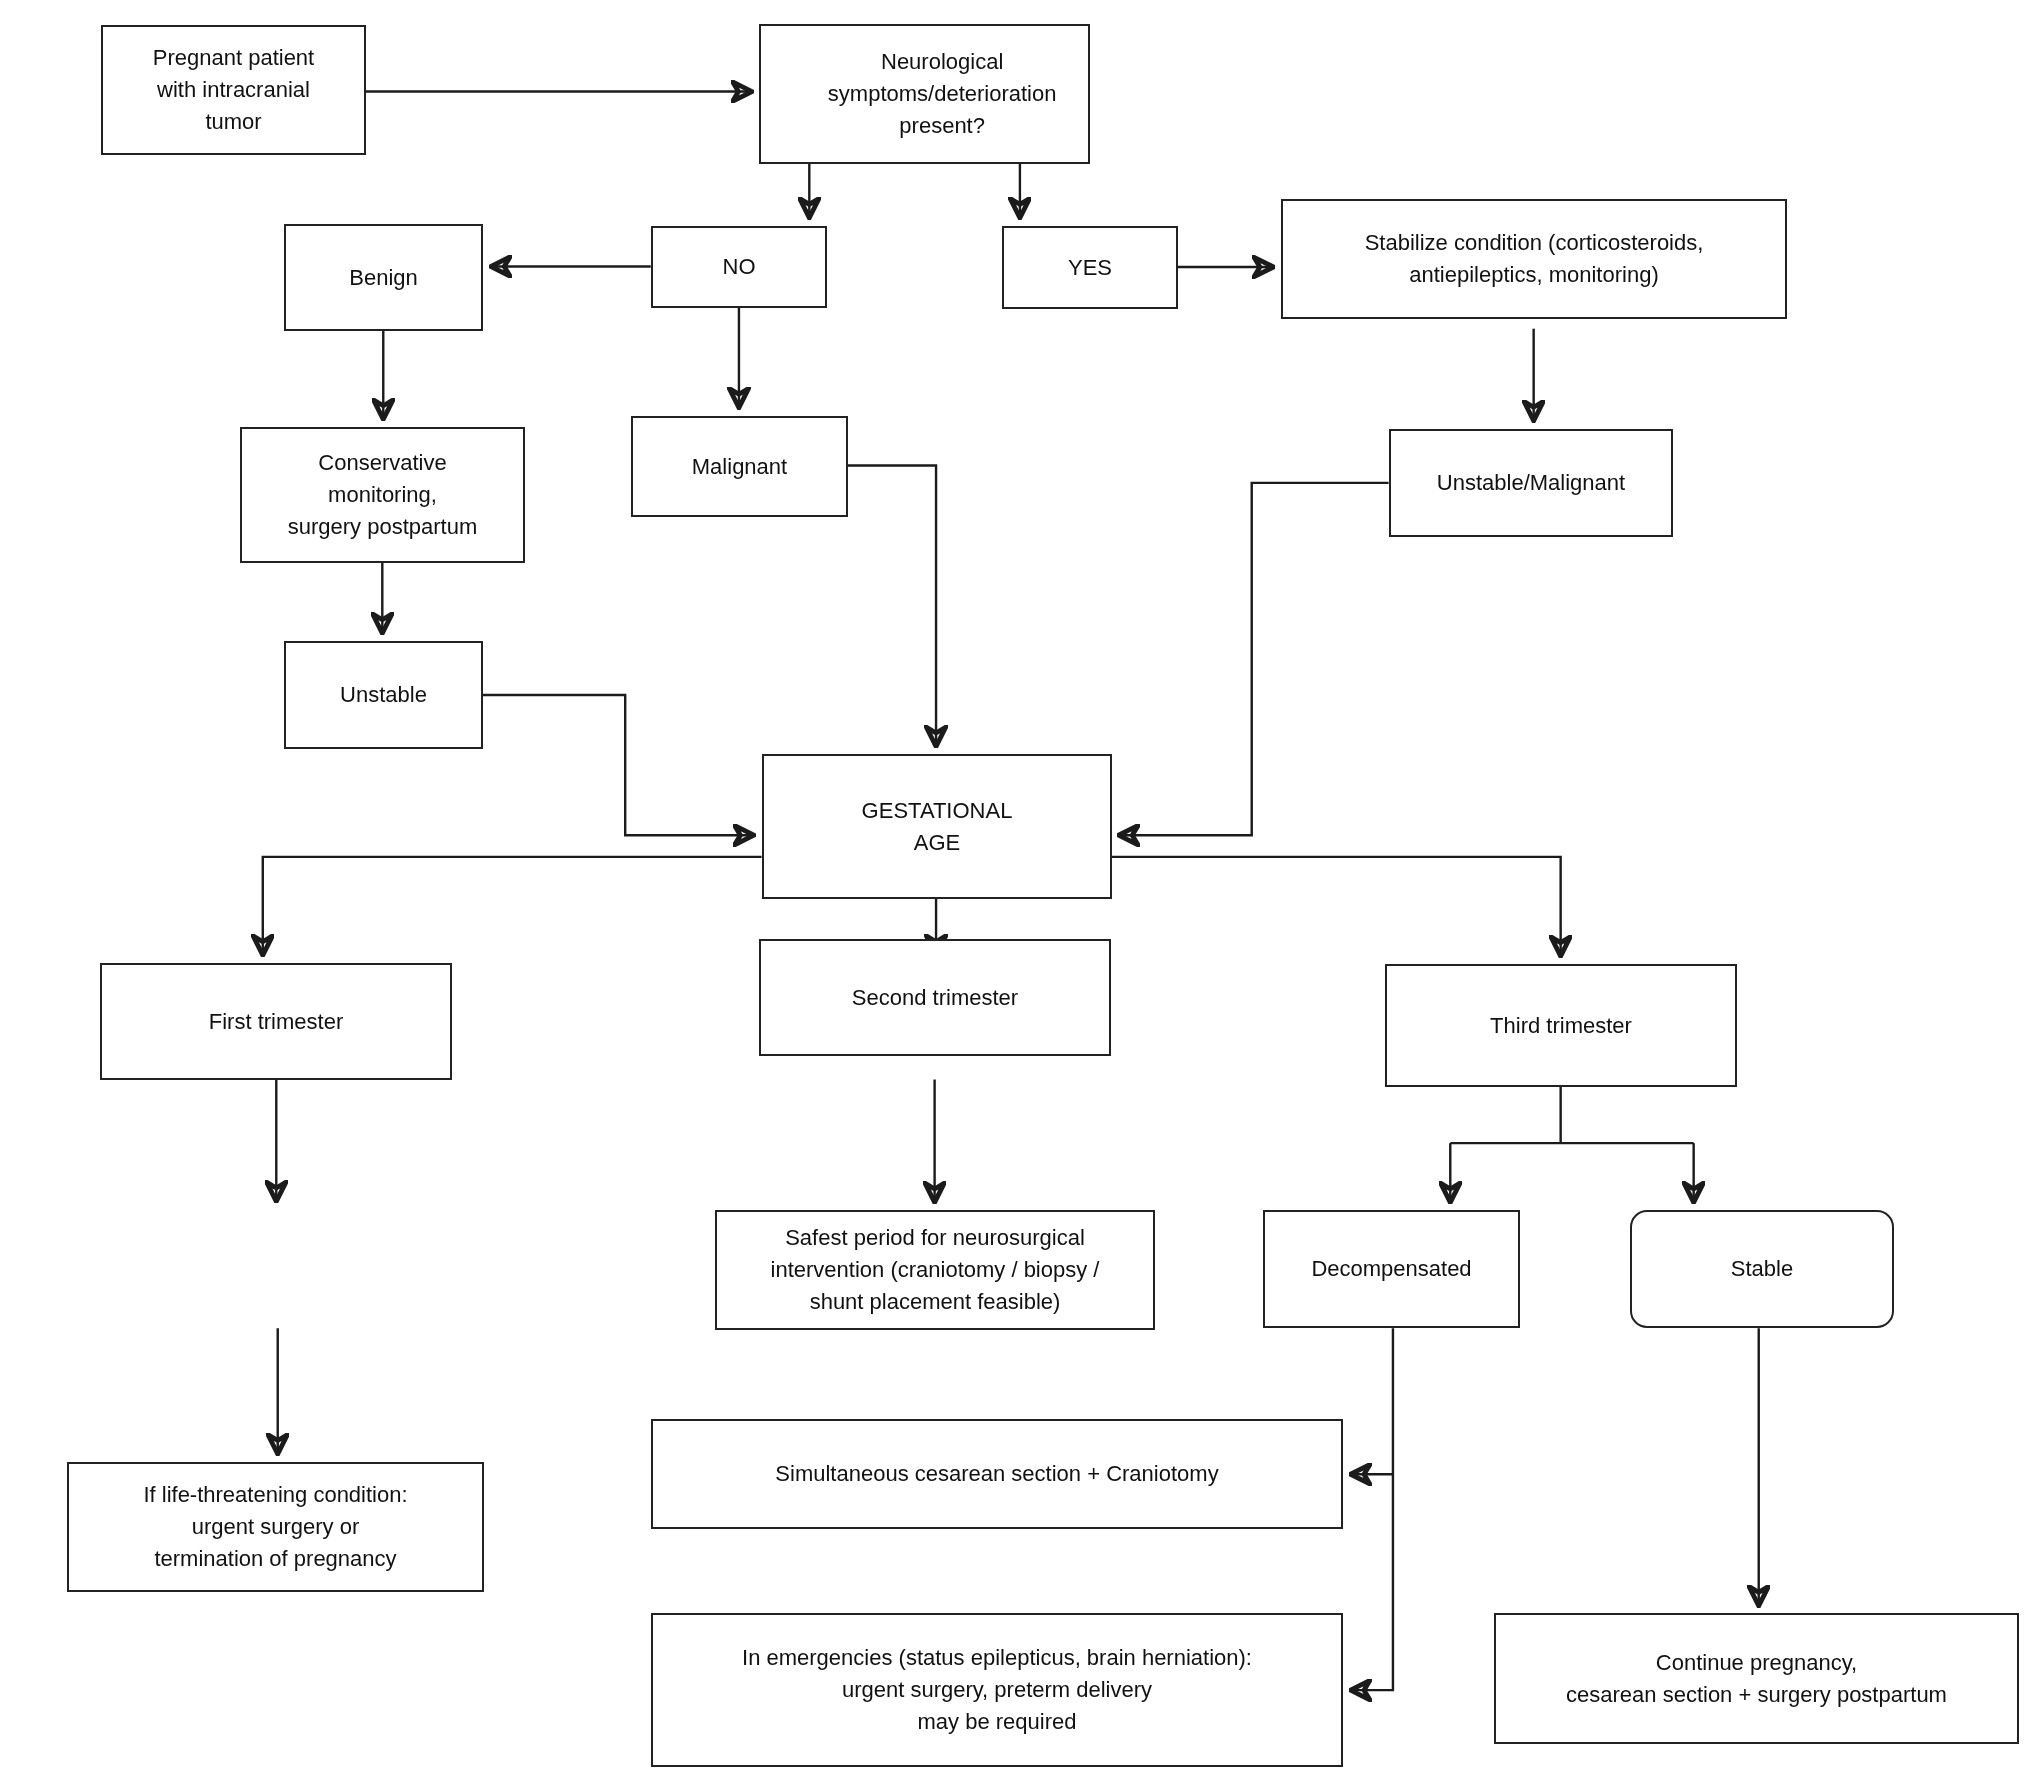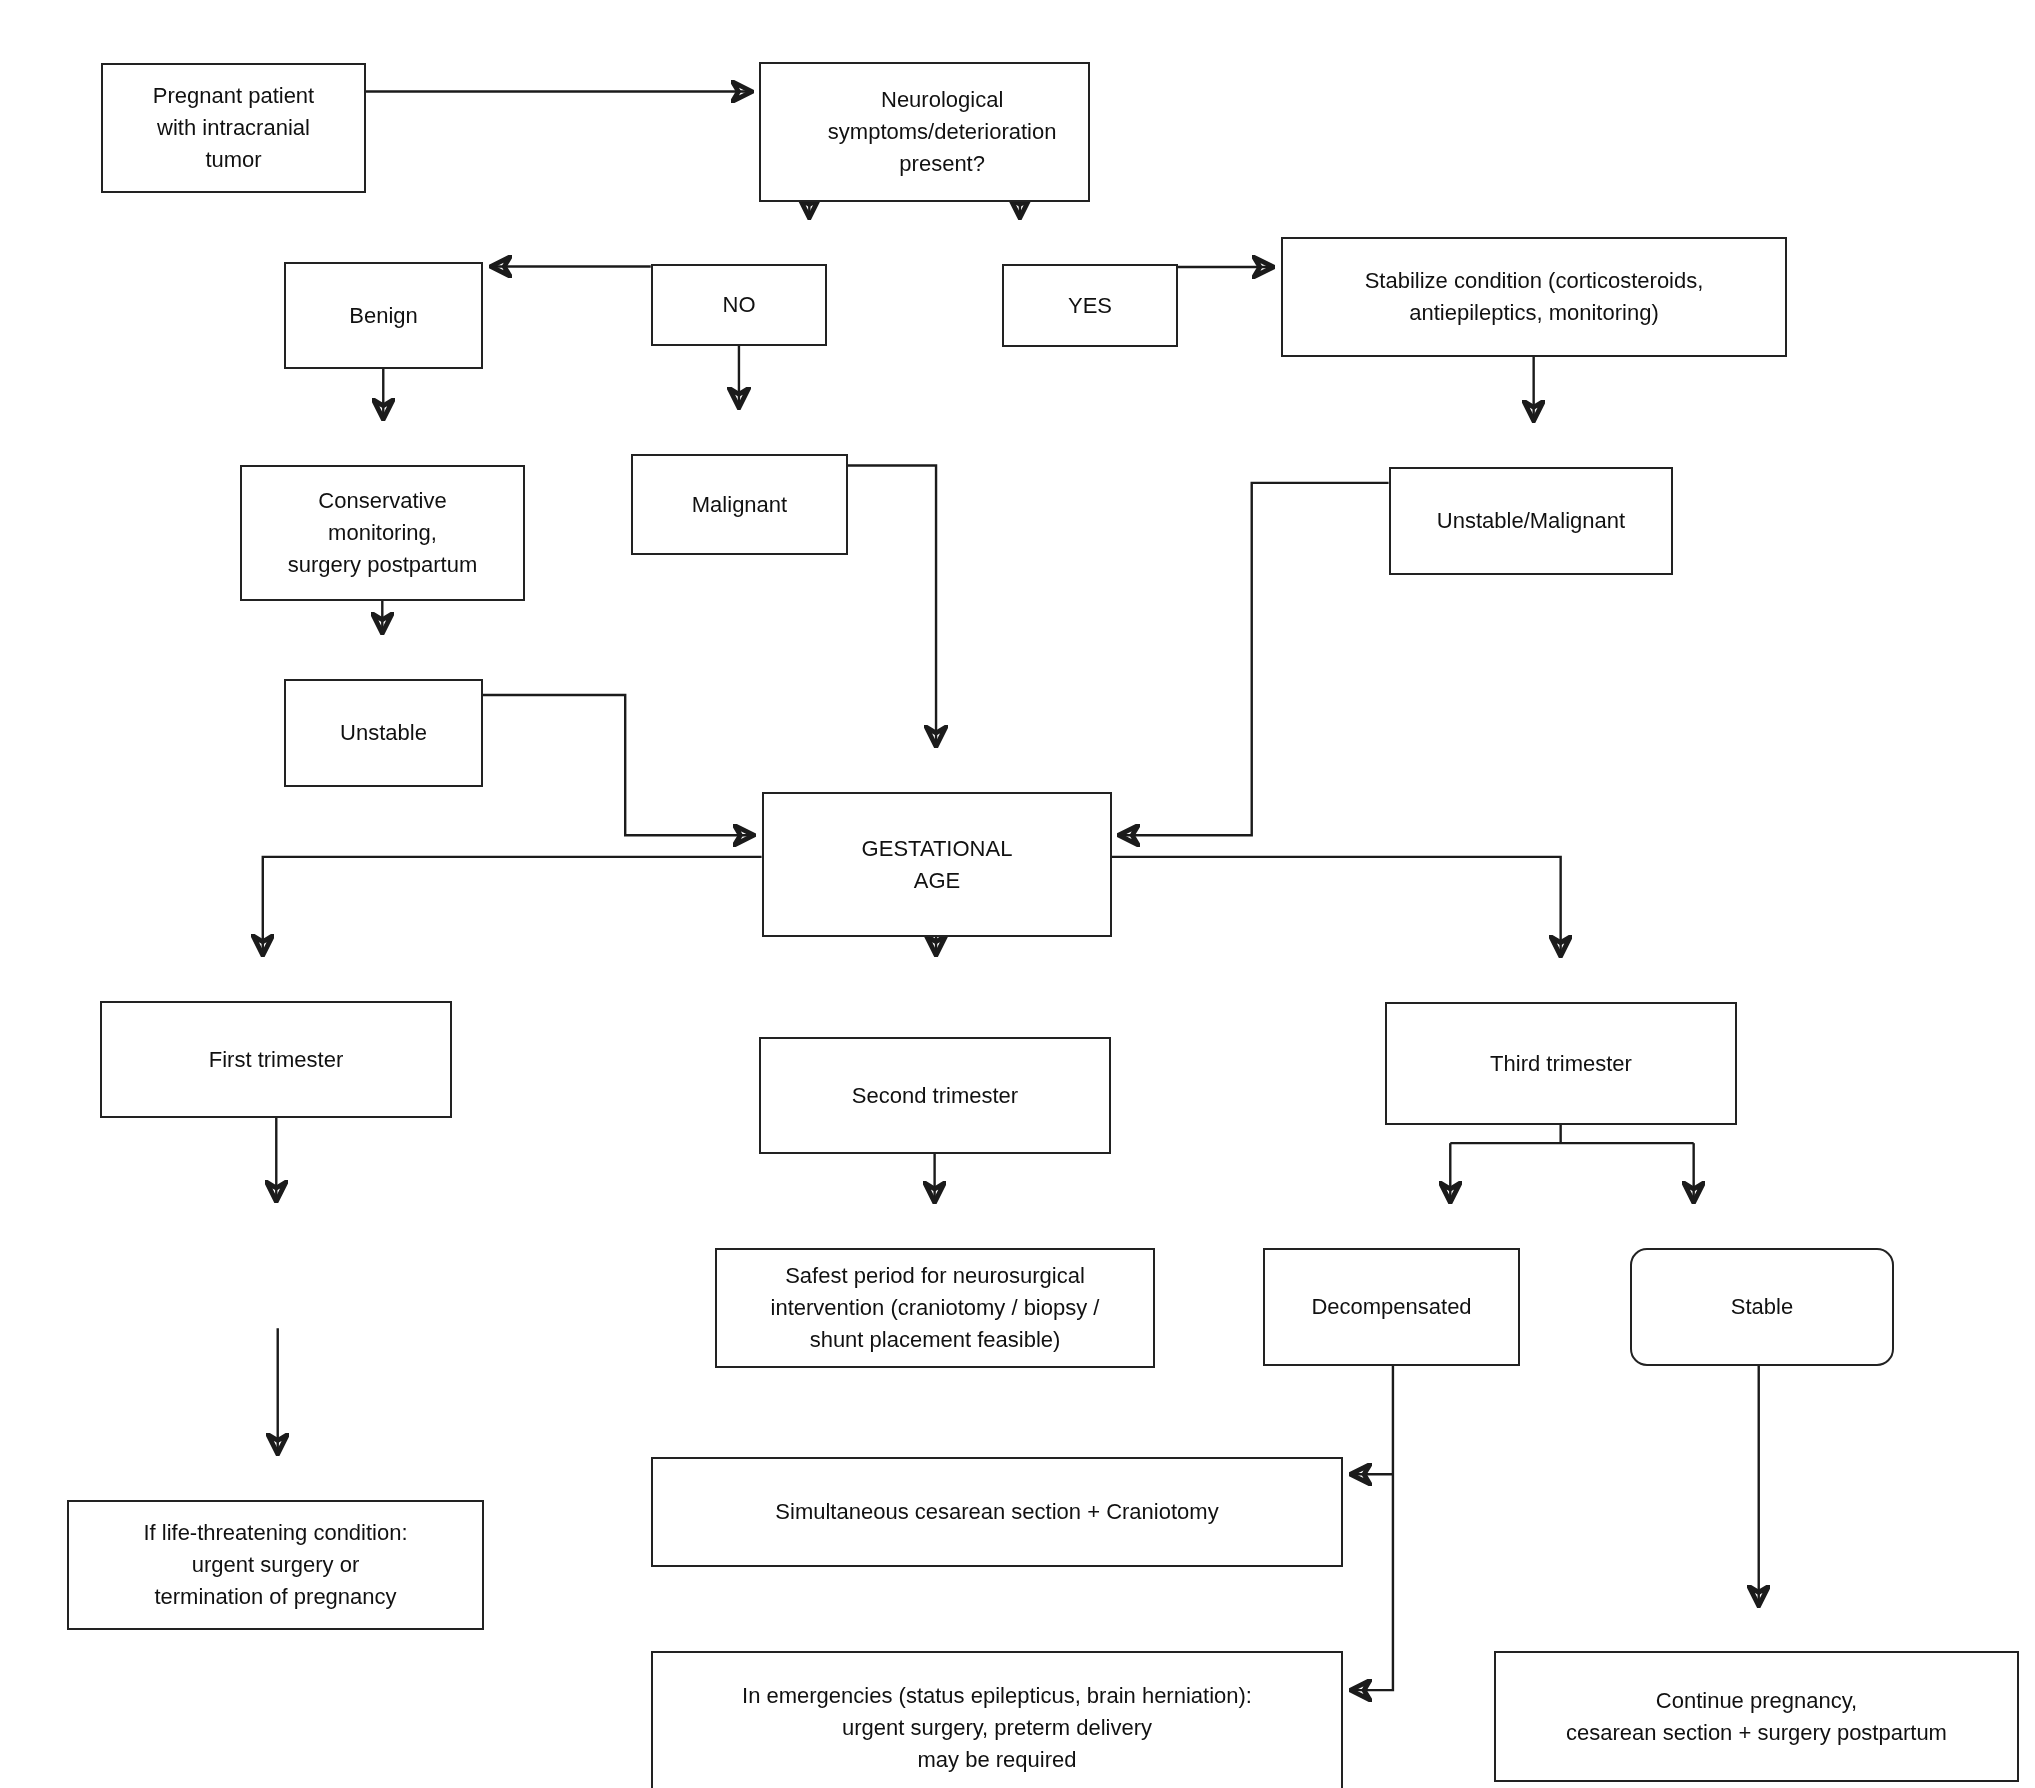--- a/index.html
+++ b/index.html
@@ -34,21 +34,20 @@
     background: #ffffff;
     color: #111111;
     font-size: 22px;
     line-height: 1.45;
     text-align: center;
     display: flex;
     align-items: center;
     justify-content: center;
     white-space: pre-line;
     padding: 3.9px 6.7px;
-    margin-top: 38px;
   }
 </style>
 </head>
 <body>
 
 <div class="canvas">
 
   <svg class="edges" viewBox="0 0 4222 3710" xmlns="http://www.w3.org/2000/svg">
     <defs>
       <marker id="arrow" viewBox="0 0 24 24" refX="21" refY="12" markerWidth="48" markerHeight="48" markerUnits="userSpaceOnUse" orient="auto">
@@ -108,21 +107,21 @@
 
   <div class="node" style="left:1389px; top:429px; width:284px; height:108px;">Unstable/Malignant</div>
 
   <div class="node" style="left:284px; top:641px; width:199px; height:108px;">Unstable</div>
 
   <div class="node" style="left:762px; top:754px; width:350px; height:145px;">GESTATIONAL
 AGE</div>
 
   <div class="node" style="left:100px; top:963px; width:352px; height:117px;">First trimester</div>
 
-  <div class="node" style="left:759px; top:999px; width:352px; height:117px;">Second trimester</div>
+  <div class="node" style="left:759px; top:939px; width:352px; height:117px;">Second trimester</div>
 
   <div class="node" style="left:1385px; top:964px; width:352px; height:123px;">Third trimester</div>
 
 
   <div class="node" style="left:715px; top:1210px; width:440px; height:120px;">Safest period for neurosurgical
 intervention (craniotomy / biopsy /
 shunt placement feasible)</div>
 
   <div class="node" style="left:1263px; top:1210px; width:257px; height:118px;">Decompensated</div>
 

